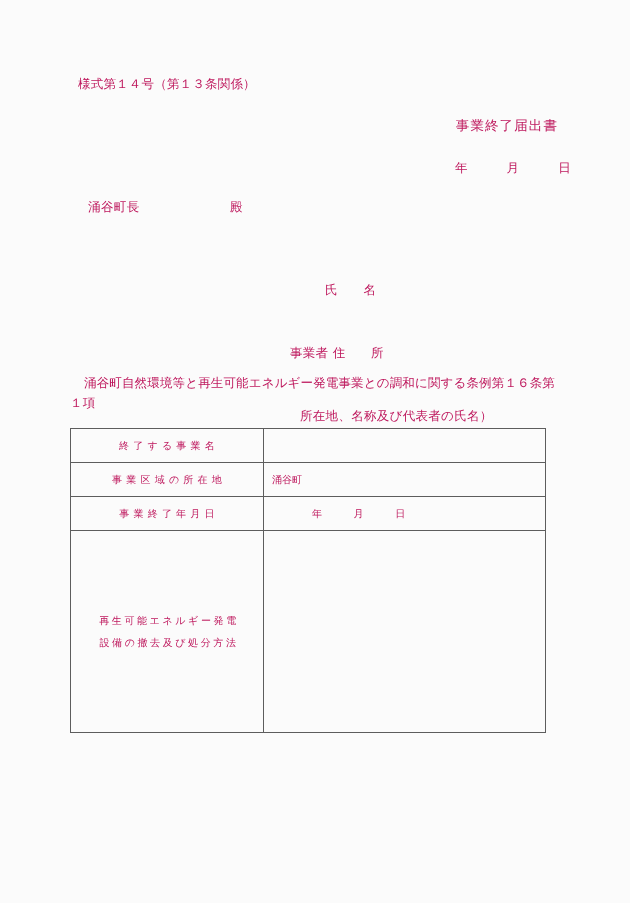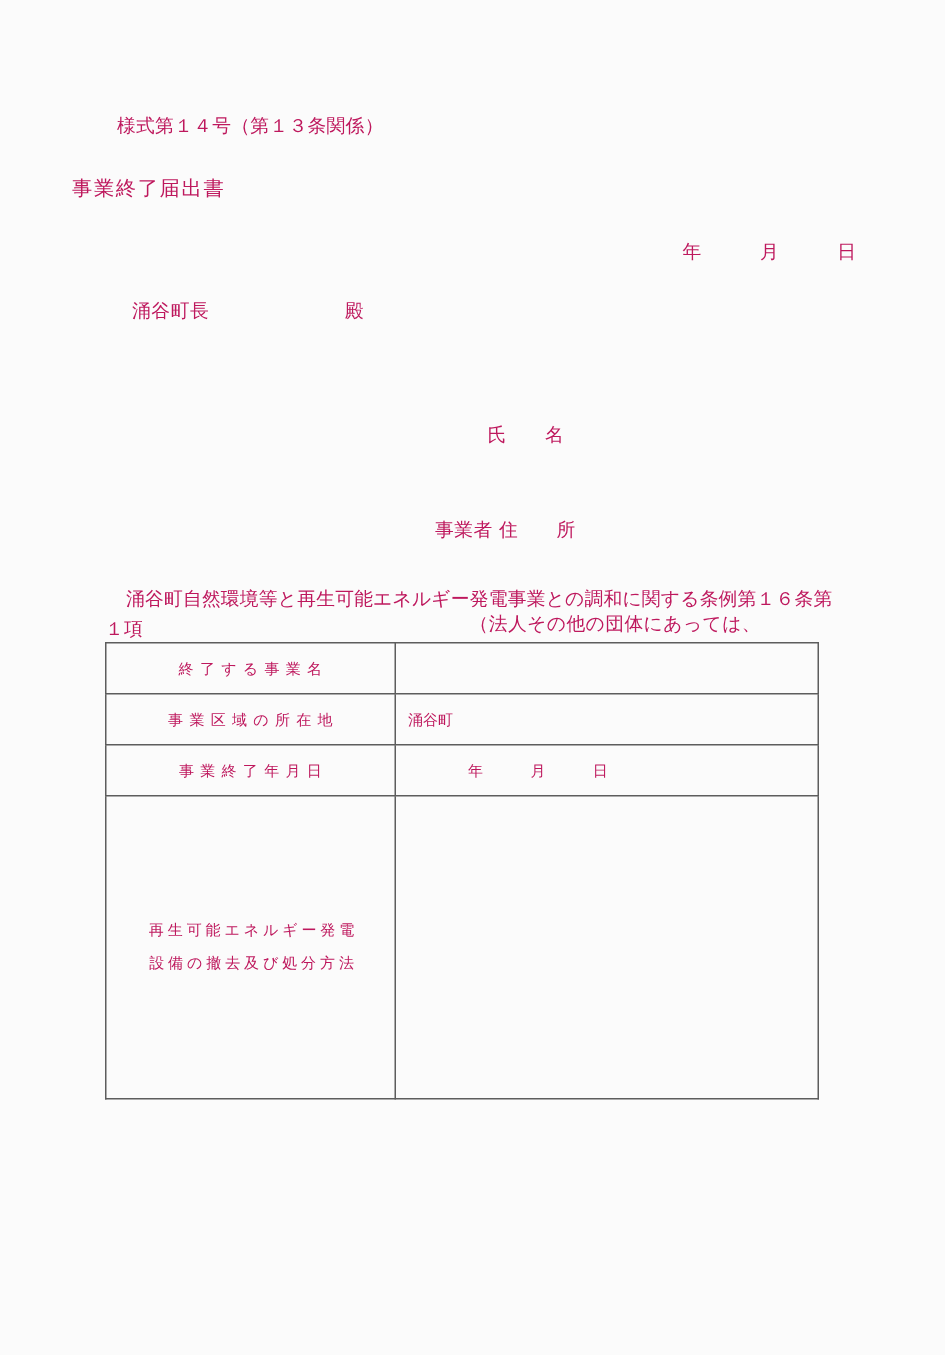--- a/index.html
+++ b/index.html
@@ -25,21 +25,21 @@
     top: 76px;
     font-size: 12.5px;
     letter-spacing: 0.2px;
     white-space: pre;
   }
   .doc-title {
     position: absolute;
     left: 0;
     top: 117px;
     width: 558px;
-    text-align: left;
+    text-align: right;
     font-size: 13.5px;
     letter-spacing: 1.1px;
     padding-left: 48px;
     box-sizing: border-box;
   }
   .date-line {
     position: absolute;
     left: 455px;
     top: 160px;
     font-size: 12.5px;
@@ -76,21 +76,21 @@
   
   .body-text {
     position: absolute;
     left: 70px;
     top: 373px;
     width: 492px;
     font-size: 12.5px;
     line-height: 20px;
     letter-spacing: 0.15px;
   }
-  .body-text .p1 { display: block; text-indent: 14px; margin-top: 16px; }
+  .body-text .p1 { display: block; text-indent: 14px; }
   .body-text .p2 { display: block; }
 
   
   .form-table {
     position: absolute;
     left: 70px;
     top: 428px;
     width: 473px;
     border-collapse: collapse;
     table-layout: fixed;
@@ -140,21 +140,20 @@
 
   <div class="doc-title">事業終了届出書</div>
 
   <div class="date-line">年　　　月　　　日</div>
 
   <div class="addressee">涌谷町長　　　　　　　殿</div>
 
   <div class="applicant">
     <span class="ln ind-2">氏　　名</span>
     <span class="ln ind-1">事業者 住　　所</span>
-    <span class="ln ind-3">（法人その他の団体にあっては、</span>
     <span class="ln ind-4">所在地、名称及び代表者の氏名）</span>
     <span class="ln ind-5">（署名又は記名押印）</span>
     <span class="ln ind-6">電　　話</span>
   </div>
 
   <div class="body-text">
     <span class="p1">涌谷町自然環境等と再生可能エネルギー発電事業との調和に関する条例第１６条第１項</span>
   </div>
 
   <table class="form-table">

